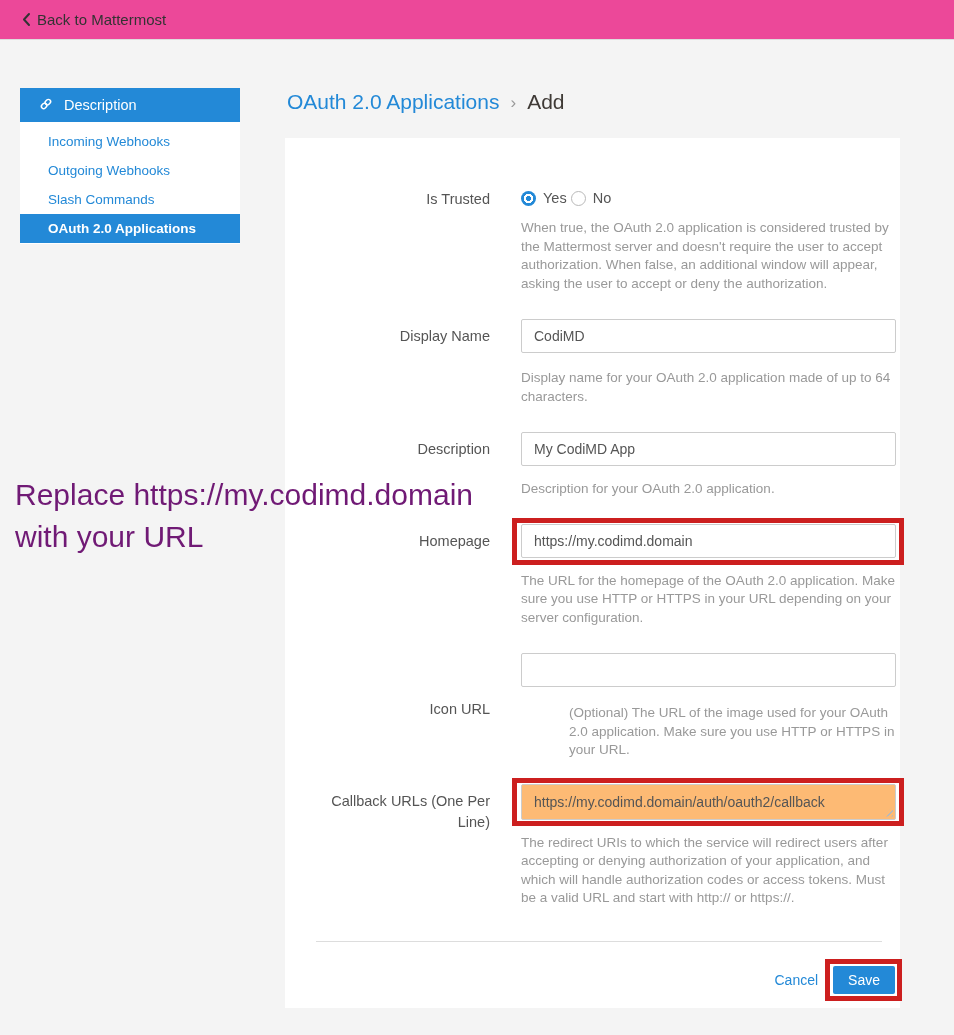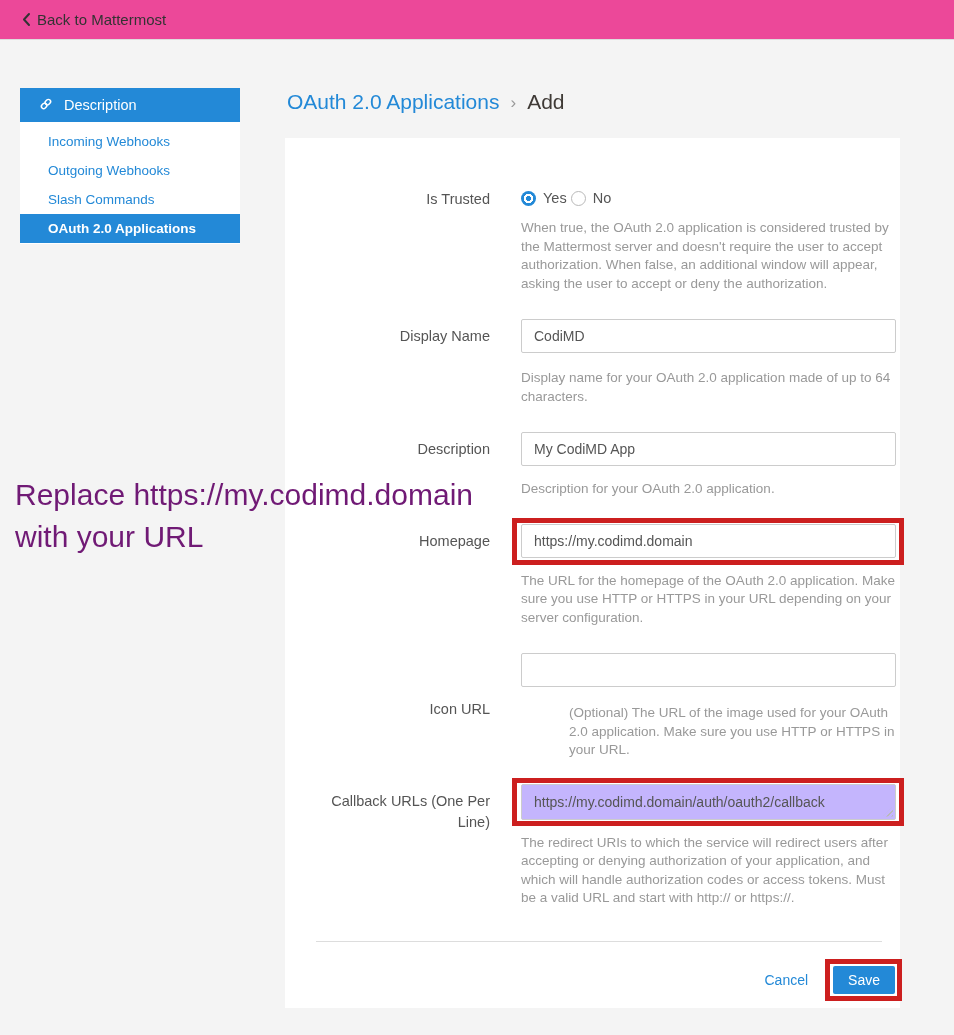--- a/index.html
+++ b/index.html
@@ -61,21 +61,21 @@
 
   .text-input {
     width:100%; height:34px; border:1px solid #ccc; border-radius:2px;
     padding:0 12px; font-size:14px; color:#555; outline:none; display:block;
     font-family:"Liberation Sans", sans-serif; background:#fff;
   }
   .textarea-input {
     width:100%; height:36px; border:1px solid #ccc; border-radius:2px;
     padding:7px 12px; font-size:14px; color:#555; outline:none; display:block;
     font-family:"Liberation Sans", sans-serif; resize:none; overflow:hidden;
-    white-space:nowrap; line-height:20px; background:#c4b5fd;
+    white-space:nowrap; line-height:20px; background:#fdba74;
   }
   .resize-grip {
     position:absolute; right:3px; bottom:3px; width:10px; height:10px;
     background:repeating-linear-gradient(135deg, transparent 0 2px, #b9b9b9 2px 3.5px);
     clip-path:polygon(100% 0, 100% 100%, 0 100%);
     pointer-events:none;
   }
 
   .help-text {
     margin-top:14px; font-size:13.5px; color:#999; line-height:18.5px; max-width:378px;
@@ -92,21 +92,21 @@
   .radio.selected {
     border:none;
     background:radial-gradient(circle, #2389d7 0 2.7px, #fff 2.7px 4.6px, #2389d7 4.6px);
   }
   .form-group.radios .help-text { margin-top:13px; }
 
   .divider { border:none; border-top:1px solid #ddd; margin:33px 14px 0 1px; }
 
   .footer-row {
     display:flex; justify-content:flex-end; align-items:center;
-    margin-top:24px; gap:25px; padding-right:1px;
+    margin-top:24px; gap:15px; padding-right:1px;
   }
   .cancel-link { color:#2389d7; font-size:14px; cursor:pointer; text-decoration:none; }
   .save-button {
     background:#2389d7; color:#fff; border:none; border-radius:2px;
     font-size:14px; padding:0 15px; height:28px; cursor:pointer;
     font-family:"Liberation Sans", sans-serif;
   }
 
   
   .red-wrap { position:relative; }

